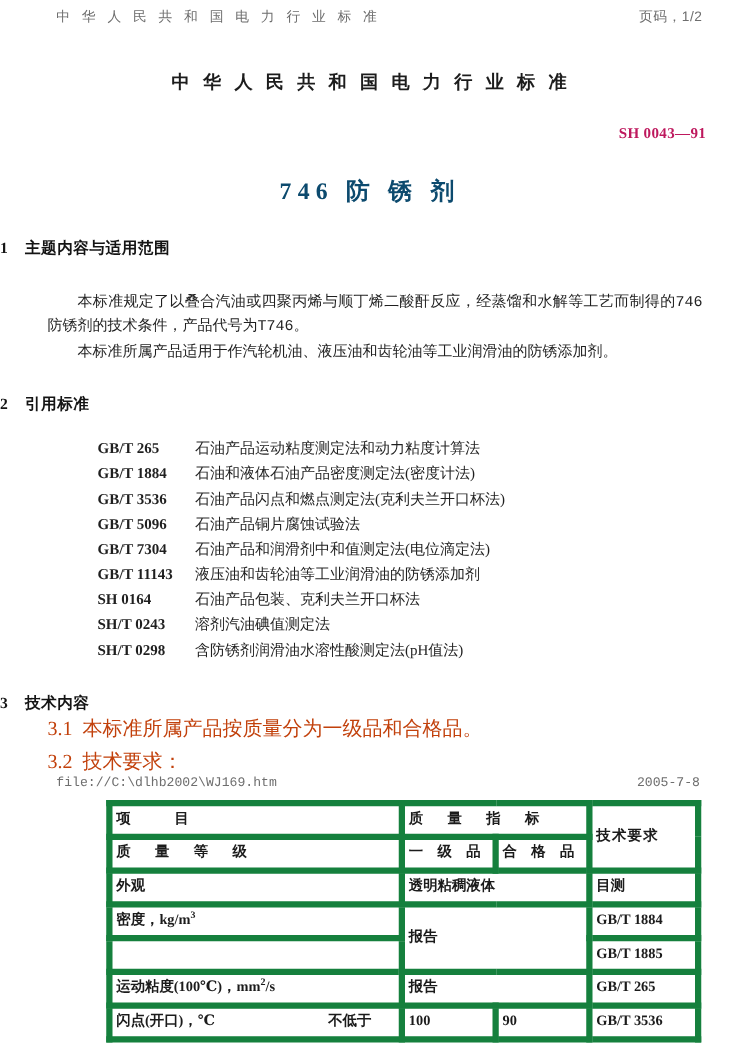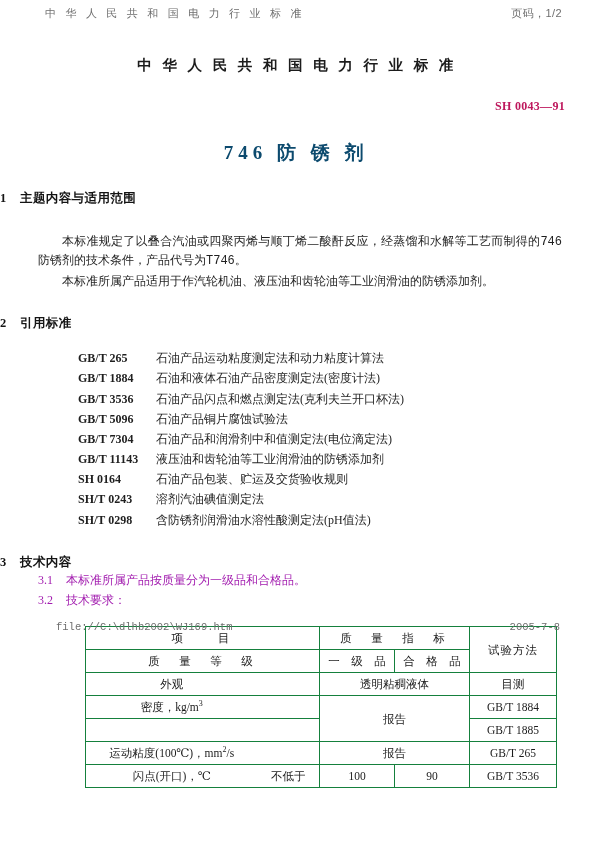--- a/index.html
+++ b/index.html
@@ -53,21 +53,21 @@
     bottom: 14px;
     left: 0;
     width: 600px;
     height: 18px;
     color: #6e6e6e;
     font-family: "Liberation Mono", "DejaVu Sans Mono", monospace;
     font-size: 10.5px;
   }
   .print-footer .pf-left {
     position: absolute;
-    left: 56px;
+    left: 45px;
     top: 0;
     white-space: nowrap;
     text-align: center;
   }
   .print-footer .pf-right {
     position: absolute;
     right: 40px;
     top: 0;
     white-space: nowrap;
   }
@@ -171,23 +171,23 @@
   .ref-item .ref-code {
     font-weight: bold;
     display: inline-block;
     min-width: 74px;
   }
   .ref-item .ref-name {
     margin-left: 4px;
   }
 
   .clause {
-    font-size: 12px;
+    font-size: 16px;
     line-height: 1.65;
-    color: #a21caf;
+    color: #c2410c;
     margin-left: 38px;
   }
   .clause .cl-num {
     display: inline-block;
     width: 28px;
   }
 
   
   .table-wrap {
     margin-top: 16px;
@@ -195,26 +195,27 @@
     width: 431px;
   }
   table.spec {
     border-collapse: collapse;
     width: 431px;
     font-size: 11.5px;
     color: #1b1b1b;
     table-layout: fixed;
   }
   table.spec td {
-    border: 1px solid #15803d;
+    border: 5px solid #15803d;
     padding: 2px 3px;
-    text-align: center;
+    text-align: left;
     vertical-align: middle;
     height: 18px;
     line-height: 1.25;
+    font-weight: bold;
   }
   table.spec .col-item   { width: 172px; }
   table.spec .col-qual   { width: 62px;  }
   table.spec .col-g1     { width: 75px;  }
   table.spec .col-g2     { width: 75px;  }
   table.spec .col-method { width: 87px;  }
 
   td.cell-item {
     text-align: center;
     padding-left: 6px;
@@ -267,21 +268,21 @@
     <div class="sec-head">
       <span class="sec-num">2</span><span>引用标准</span>
     </div>
     <div class="ref-list">
       <div class="ref-item"><span class="ref-code">GB/T 265</span><span class="ref-name">石油产品运动粘度测定法和动力粘度计算法</span></div>
       <div class="ref-item"><span class="ref-code">GB/T 1884</span><span class="ref-name">石油和液体石油产品密度测定法(密度计法)</span></div>
       <div class="ref-item"><span class="ref-code">GB/T 3536</span><span class="ref-name">石油产品闪点和燃点测定法(克利夫兰开口杯法)</span></div>
       <div class="ref-item"><span class="ref-code">GB/T 5096</span><span class="ref-name">石油产品铜片腐蚀试验法</span></div>
       <div class="ref-item"><span class="ref-code">GB/T 7304</span><span class="ref-name">石油产品和润滑剂中和值测定法(电位滴定法)</span></div>
       <div class="ref-item"><span class="ref-code">GB/T 11143</span><span class="ref-name">液压油和齿轮油等工业润滑油的防锈添加剂</span></div>
-      <div class="ref-item"><span class="ref-code">SH 0164</span><span class="ref-name">石油产品包装、贮运及交货验收规则</span></div>
+      <div class="ref-item"><span class="ref-code">SH 0164</span><span class="ref-name">石油产品包装、克利夫兰开口杯法</span></div>
       <div class="ref-item"><span class="ref-code">SH/T 0243</span><span class="ref-name">溶剂汽油碘值测定法</span></div>
       <div class="ref-item"><span class="ref-code">SH/T 0298</span><span class="ref-name">含防锈剂润滑油水溶性酸测定法(pH值法)</span></div>
     </div>
 
     <div class="sec-head">
       <span class="sec-num">3</span><span>技术内容</span>
     </div>
     <div class="clause p-gap">
       <span class="cl-num">3.1</span><span>本标准所属产品按质量分为一级品和合格品。</span>
     </div>
@@ -295,21 +296,21 @@
           <col class="col-item">
             <col class="col-qual">
             <col class="col-g1">
             <col class="col-g2">
             <col class="col-method">
         </colgroup>
         <tbody>
           <tr>
             <td colspan="2" class="hdr-spread">项　　目</td>
             <td colspan="2" class="hdr-spread">质　量　指　标</td>
-            <td rowspan="2" class="hdr-method">试验方法</td>
+            <td rowspan="2" class="hdr-method">技术要求</td>
           </tr>
           <tr>
             <td colspan="2" class="hdr-spread">质　量　等　级</td>
             <td>一　级　品</td>
             <td>合　格　品</td>
           </tr>
 
           <tr>
             <td class="cell-item">外观</td>
             <td class="cell-qual"></td>

